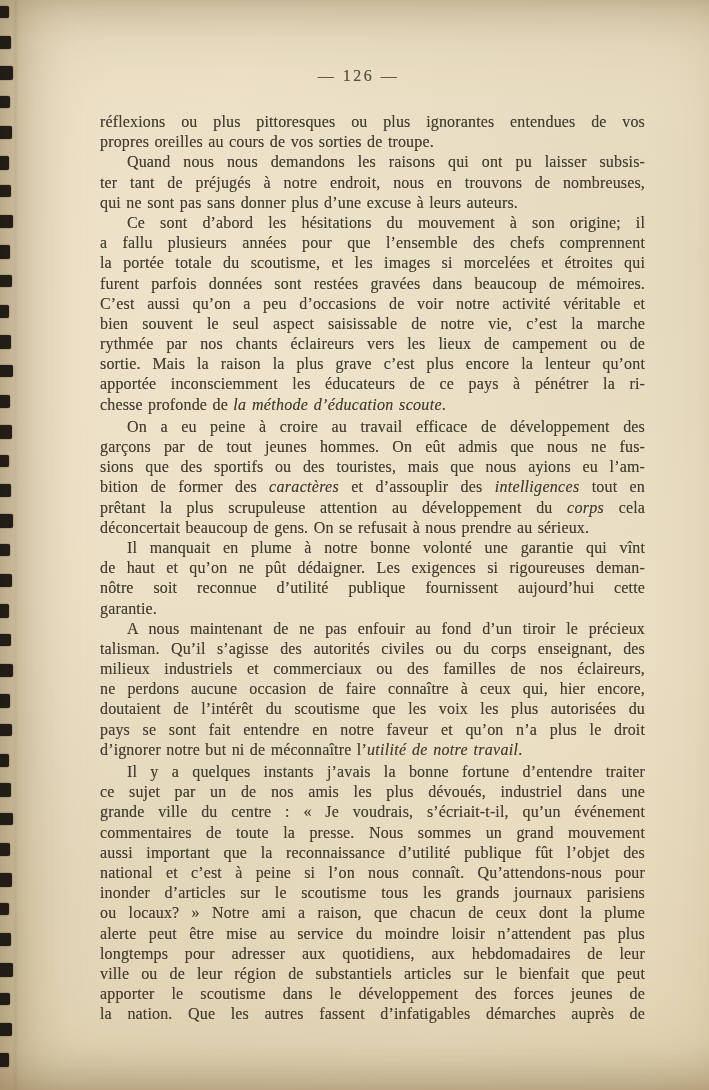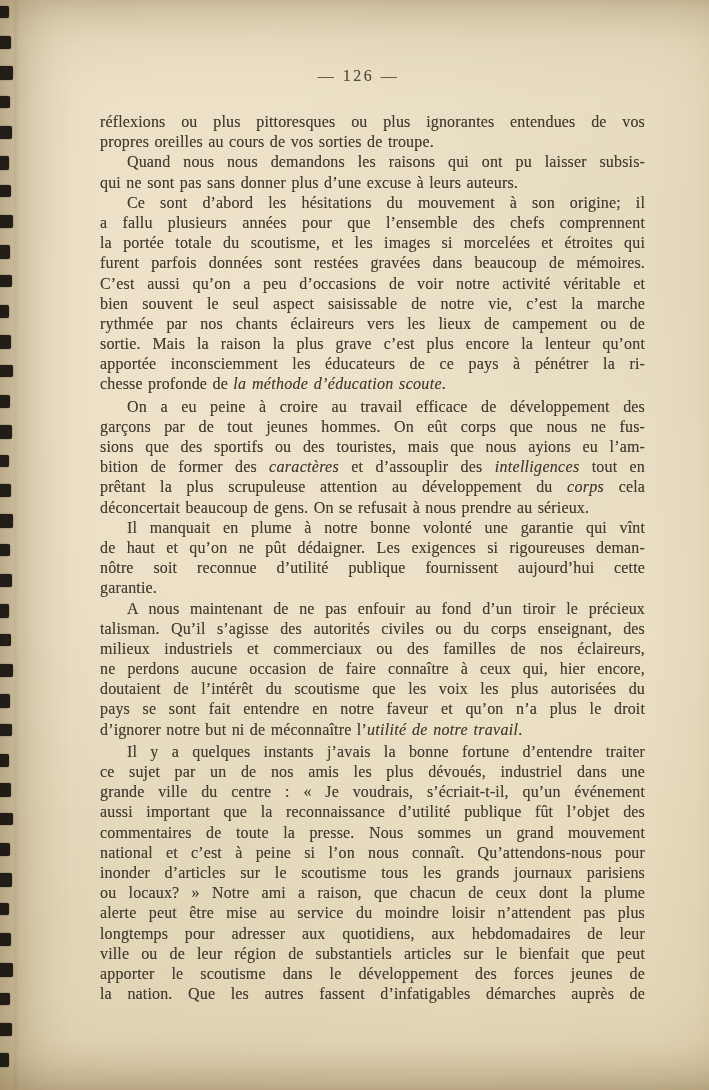--- a/index.html
+++ b/index.html
@@ -110,37 +110,38 @@
       <div class="mark" style="top: 1052.5px; width: 9px; height: 14px;"></div>
     </div>
   <div class="page-number">— 126 —</div>
   <div class="text-block">
       <div class="para">
         <div class="line">réflexions ou plus pittoresques ou plus ignorantes entendues de vos</div>
         <div class="line last">propres oreilles au cours de vos sorties de troupe.</div>
       </div>
       <div class="para">
         <div class="line indent">Quand nous nous demandons les raisons qui ont pu laisser subsis-</div>
+        <div class="line">ter tant de préjugés à notre endroit, nous en trouvons de nombreuses,</div>
         <div class="line last">qui ne sont pas sans donner plus d’une excuse à leurs auteurs.</div>
       </div>
       <div class="para">
         <div class="line indent">Ce sont d’abord les hésitations du mouvement à son origine; il</div>
         <div class="line">a fallu plusieurs années pour que l’ensemble des chefs comprennent</div>
         <div class="line">la portée totale du scoutisme, et les images si morcelées et étroites qui</div>
         <div class="line">furent parfois données sont restées gravées dans beaucoup de mémoires.</div>
         <div class="line">C’est aussi qu’on a peu d’occasions de voir notre activité véritable et</div>
         <div class="line">bien souvent le seul aspect saisissable de notre vie, c’est la marche</div>
         <div class="line">rythmée par nos chants éclaireurs vers les lieux de campement ou de</div>
         <div class="line">sortie. Mais la raison la plus grave c’est plus encore la lenteur qu’ont</div>
         <div class="line">apportée inconsciemment les éducateurs de ce pays à pénétrer la ri-</div>
         <div class="line last">chesse profonde de <i>la méthode d’éducation scoute</i>.</div>
       </div>
       <div class="para gap">
         <div class="line indent">On a eu peine à croire au travail efficace de développement des</div>
-        <div class="line">garçons par de tout jeunes hommes. On eût corps que nous ne fus-</div>
+        <div class="line">garçons par de tout jeunes hommes. On eût admis que nous ne fus-</div>
         <div class="line">sions que des sportifs ou des touristes, mais que nous ayions eu l’am-</div>
         <div class="line">bition de former des <i>caractères</i> et d’assouplir des <i>intelligences</i> tout en</div>
         <div class="line">prêtant la plus scrupuleuse attention au développement du <i>corps</i> cela</div>
         <div class="line last">déconcertait beaucoup de gens. On se refusait à nous prendre au sérieux.</div>
       </div>
       <div class="para">
         <div class="line indent">Il manquait en plume à notre bonne volonté une garantie qui vînt</div>
         <div class="line">de haut et qu’on ne pût dédaigner. Les exigences si rigoureuses deman-</div>
         <div class="line">nôtre soit reconnue d’utilité publique fournissent aujourd’hui cette</div>
         <div class="line last">garantie.</div>
@@ -151,22 +152,22 @@
         <div class="line">milieux industriels et commerciaux ou des familles de nos éclaireurs,</div>
         <div class="line">ne perdons aucune occasion de faire connaître à ceux qui, hier encore,</div>
         <div class="line">doutaient de l’intérêt du scoutisme que les voix les plus autorisées du</div>
         <div class="line">pays se sont fait entendre en notre faveur et qu’on n’a plus le droit</div>
         <div class="line last">d’ignorer notre but ni de méconnaître l’<i>utilité de notre travail</i>.</div>
       </div>
       <div class="para gap">
         <div class="line indent">Il y a quelques instants j’avais la bonne fortune d’entendre traiter</div>
         <div class="line">ce sujet par un de nos amis les plus dévoués, industriel dans une</div>
         <div class="line">grande ville du centre : « Je voudrais, s’écriait-t-il, qu’un événement</div>
+        <div class="line">commentaires de toute la presse. Nous sommes un grand mouvement</div>
         <div class="line">aussi important que la reconnaissance d’utilité publique fût l’objet des</div>
-        <div class="line">commentaires de toute la presse. Nous sommes un grand mouvement</div>
         <div class="line">national et c’est à peine si l’on nous connaît. Qu’attendons-nous pour</div>
         <div class="line">inonder d’articles sur le scoutisme tous les grands journaux parisiens</div>
         <div class="line">ou locaux? » Notre ami a raison, que chacun de ceux dont la plume</div>
         <div class="line">alerte peut être mise au service du moindre loisir n’attendent pas plus</div>
         <div class="line">longtemps pour adresser aux quotidiens, aux hebdomadaires de leur</div>
         <div class="line">ville ou de leur région de substantiels articles sur le bienfait que peut</div>
         <div class="line">apporter le scoutisme dans le développement des forces jeunes de</div>
         <div class="line">la nation. Que les autres fassent d’infatigables démarches auprès de</div>
       </div>
     </div>

